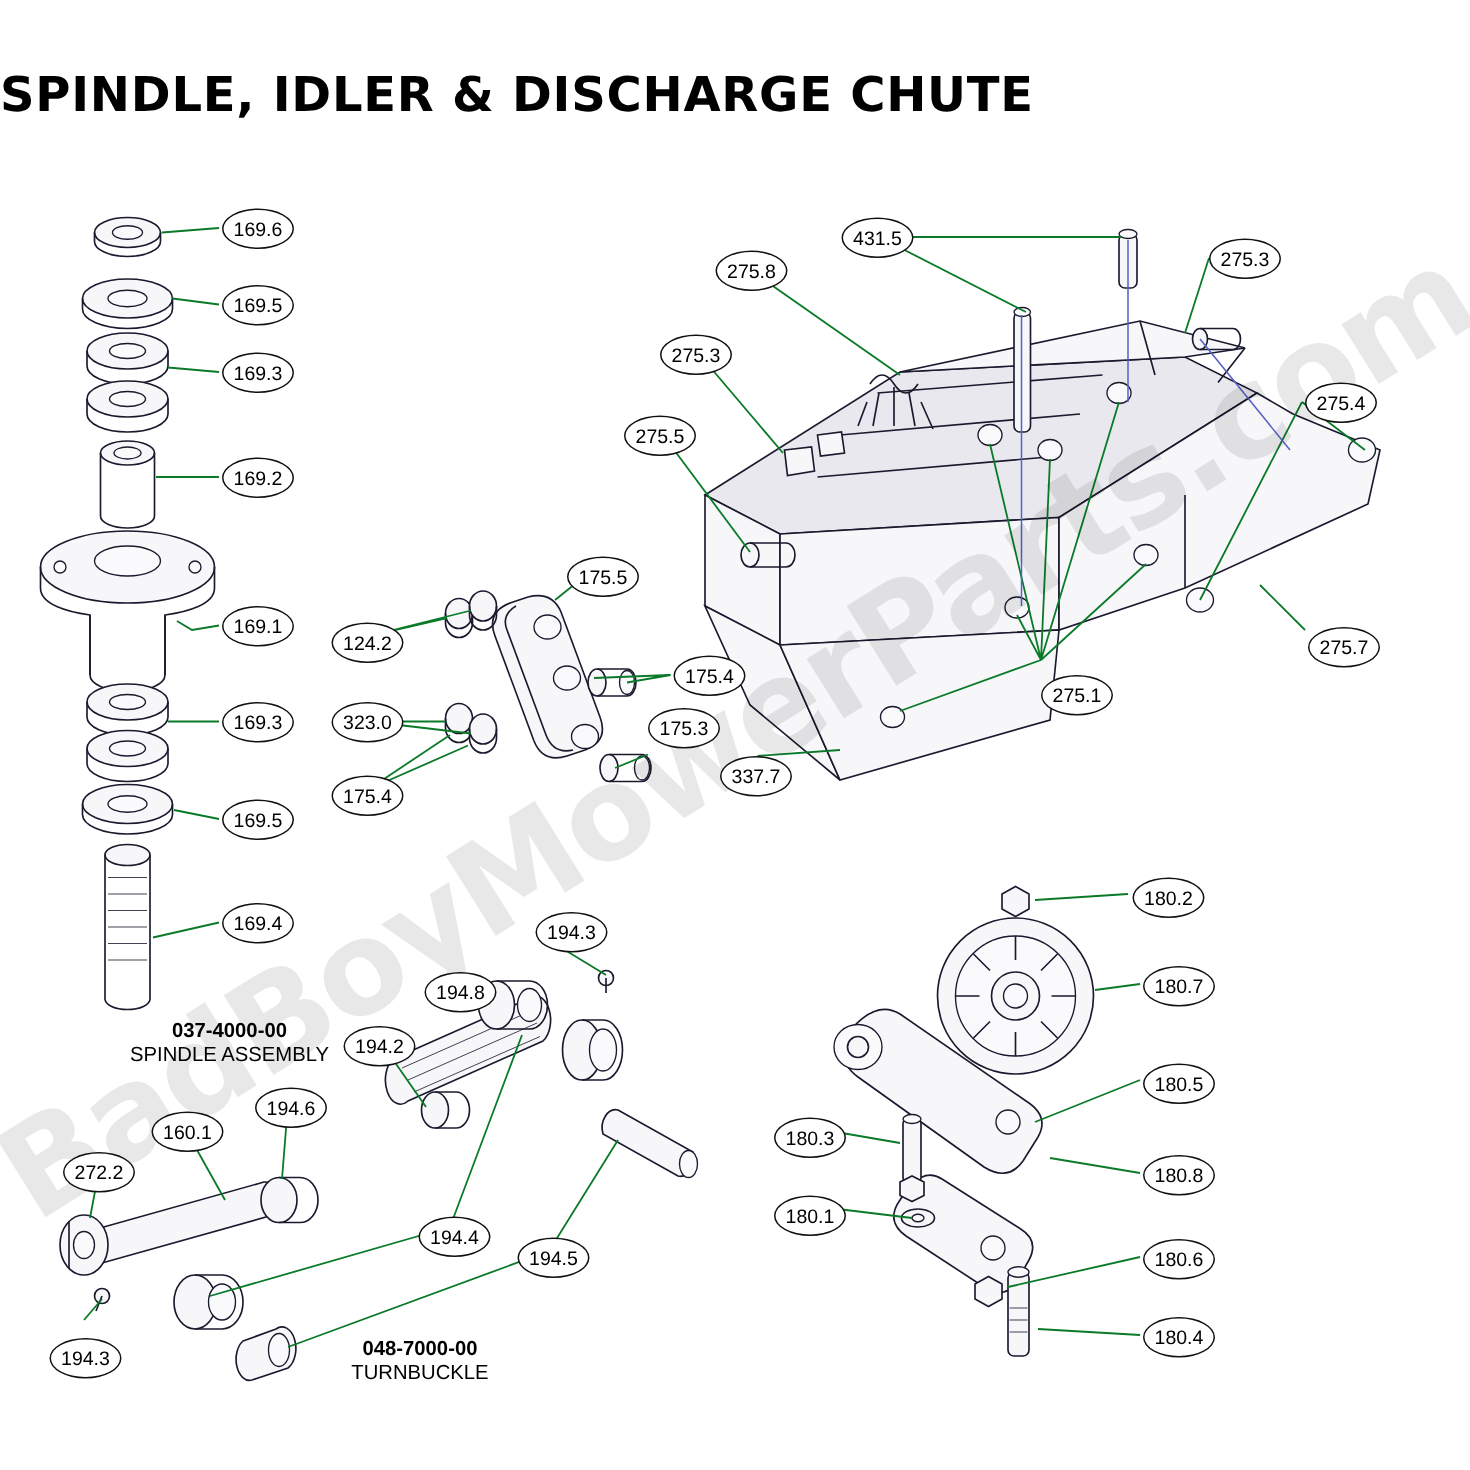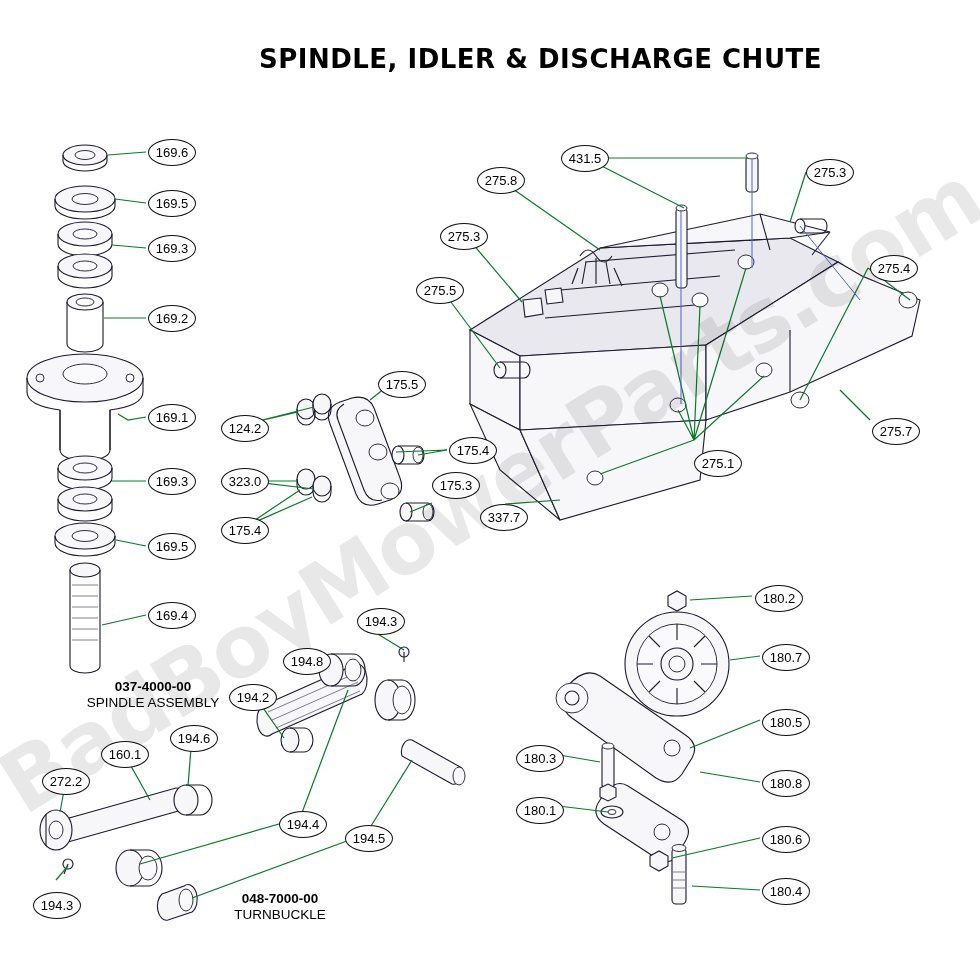--- a/index.html
+++ b/index.html
@@ -5,23 +5,23 @@
   html,body{margin:0;padding:0;}
   body{
     width:980px;height:980px;
     background:#ffffff;
     font-family:"Liberation Sans", sans-serif;
     position:relative;
     overflow:hidden;
   }
   #sheet{position:absolute;inset:0;}
   .title{
-    position:absolute;left:0;top:44px;width:822px;text-align:right;
+    position:absolute;left:0;top:44px;width:822px;text-align:left;
     font-family:"DejaVu Sans", sans-serif;
-    font-weight:bold;font-size:26px;letter-spacing:0.5px;color:#000;
+    font-weight:bold;font-size:32px;letter-spacing:0.5px;color:#000;
   }
   
   .watermark{
     position:absolute;left:0;top:0;width:980px;height:980px;
     pointer-events:none;
     display:flex;align-items:center;justify-content:center;
     overflow:hidden;
   }
   .watermark span{
     transform:rotate(-32deg);

